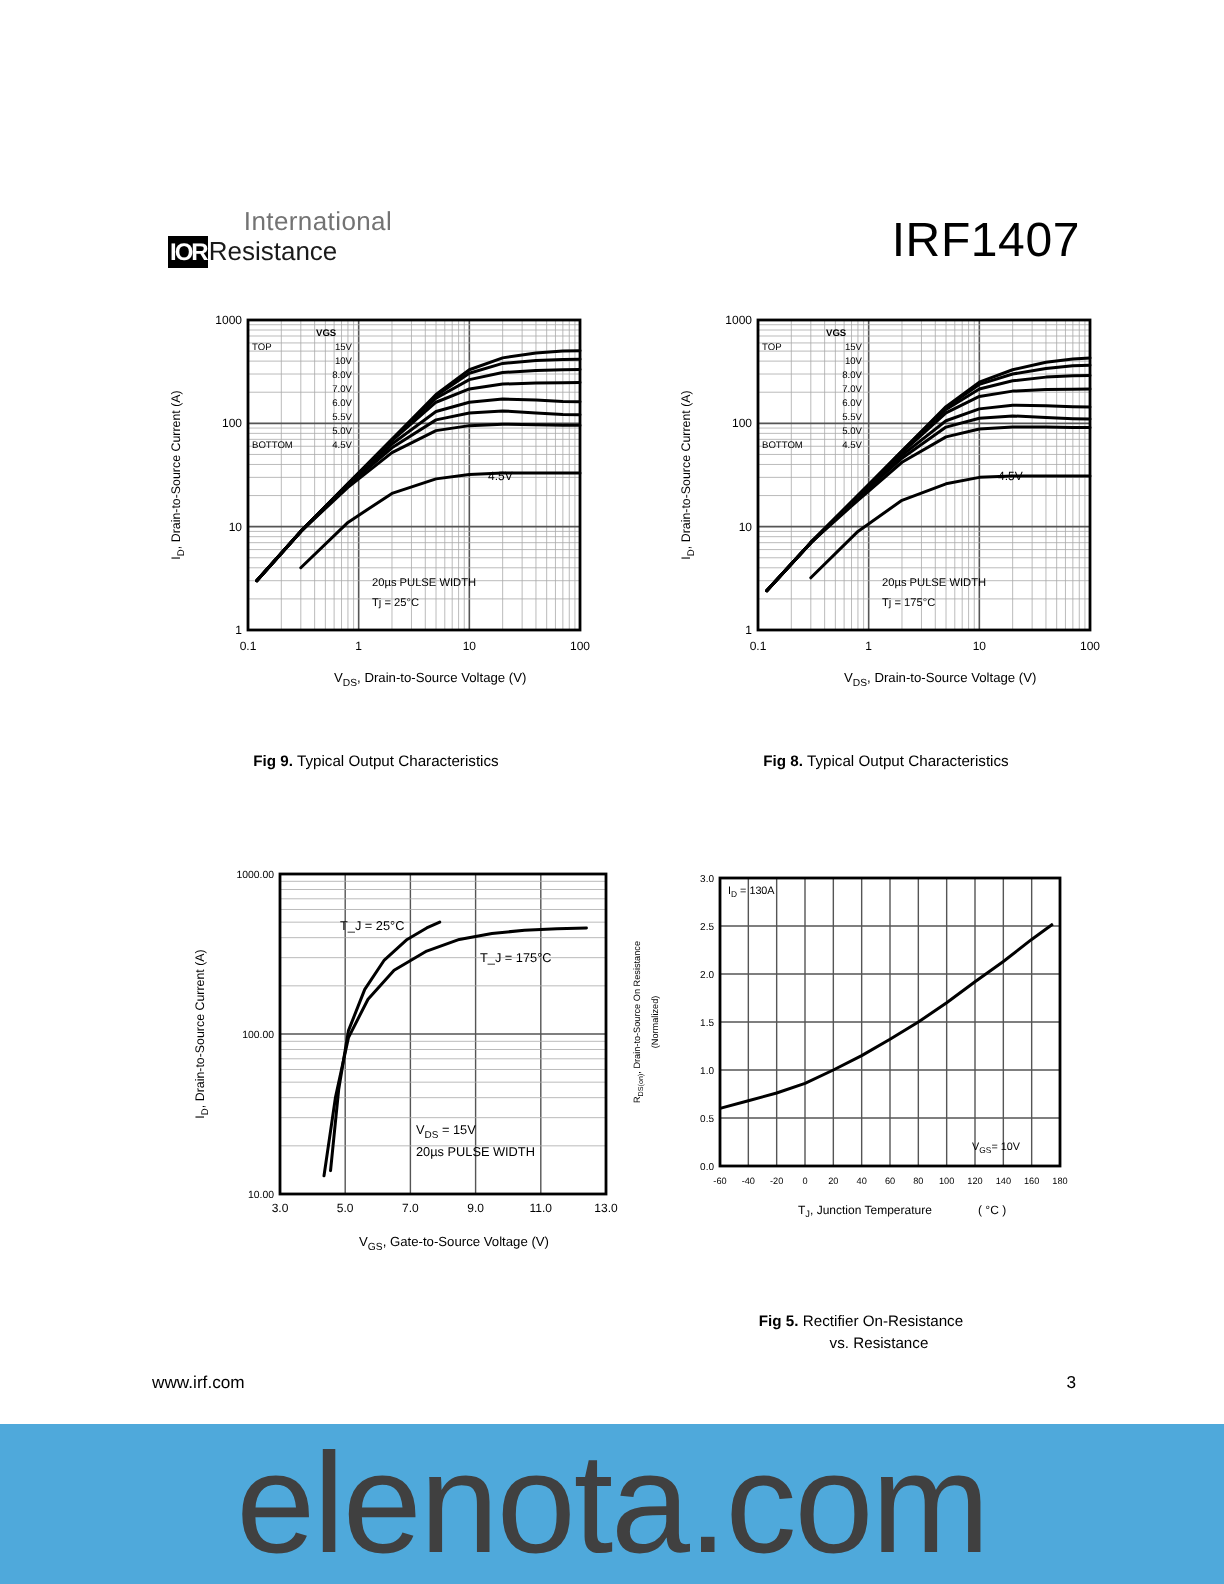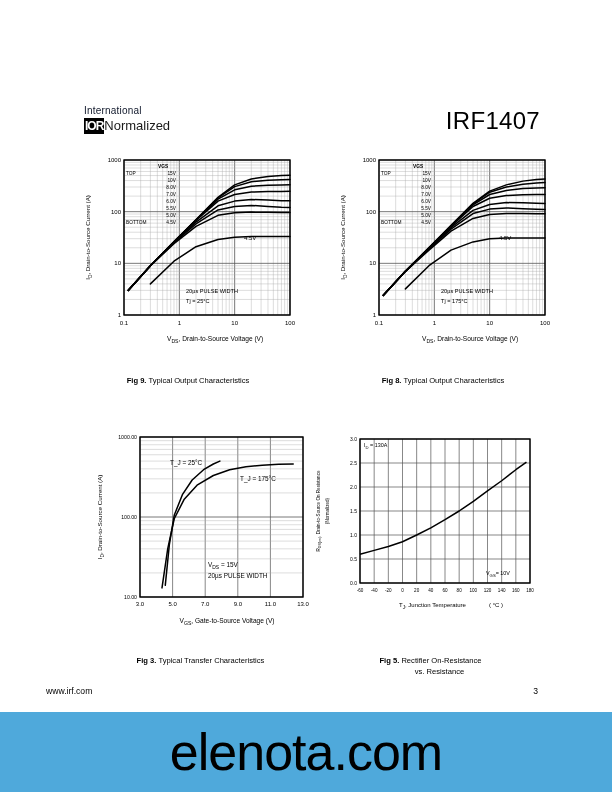--- a/index.html
+++ b/index.html
@@ -5,50 +5,50 @@
   html,body{margin:0;padding:0;}
   body{
     width:612px;height:792px;background:#ffffff;
     font-family:"Liberation Sans",sans-serif;color:#000;
     position:relative;overflow:hidden;
   }
   .page{position:absolute;left:0;top:0;width:612px;height:792px;}
 
   
   .logo{position:absolute;left:84px;top:104px;width:150px;}
-  .logo .l1{font-size:10px;letter-spacing:.2px;color:#0f172a;line-height:13px;}
+  .logo .l1{font-size:13px;letter-spacing:.2px;color:#737373;line-height:13px;text-align:center;}
   .logo .l2{font-size:13px;color:#1a1a1a;line-height:15px;margin-top:1px;white-space:nowrap;}
   .logo .ior{font-weight:bold;letter-spacing:-1px;background:#000;color:#fff;padding:1px 1px;font-size:12px;}
   .partno{position:absolute;right:72px;top:107px;font-size:24px;letter-spacing:.3px;}
 
   
   .fig{position:absolute;}
   .cap{position:absolute;font-size:7.6px;text-align:center;line-height:11px;}
   .cap b{font-weight:bold;}
 
   
-  .foot-url{position:absolute;left:46px;top:686px;font-size:8.6px;}
+  .foot-url{position:absolute;left:76px;top:686px;font-size:8.6px;}
   .foot-pg{position:absolute;right:74px;top:686px;font-size:8.6px;}
 
   
   .wm{position:absolute;left:0;top:712px;width:612px;height:80px;
       background:#4fa9db;display:flex;align-items:center;justify-content:center;}
-  .wm span{font-size:52px;color:#000000;letter-spacing:-1px;font-family:"Liberation Sans",sans-serif;}
+  .wm span{font-size:71px;color:#404040;letter-spacing:-1px;font-family:"Liberation Sans",sans-serif;}
 
   svg{display:block;}
   text{font-family:"Liberation Sans",sans-serif;fill:#000;}
 </style>
 </head>
 <body>
 
 <div class="page">
 
   <div class="logo">
     <div class="l1">International</div>
-    <div class="l2"><span class="ior">IOR</span><span>Normalized</span></div>
+    <div class="l2"><span class="ior">IOR</span><span>Resistance</span></div>
   </div>
   <div class="partno">IRF1407</div>
 
   <div class="fig" style="left:78px;top:150px;">
     <svg id="svg-fig1" width="220" height="205">
         <g>
           <line x1="46" y1="10" x2="46" y2="165" stroke="#555" stroke-width="0.8"></line>
           <line x1="62.65699309340697" y1="10" x2="62.65699309340697" y2="165" stroke="#aaa" stroke-width="0.4"></line>
           <line x1="72.40070942782133" y1="10" x2="72.40070942782133" y2="165" stroke="#aaa" stroke-width="0.4"></line>
           <line x1="79.31398618681392" y1="10" x2="79.31398618681392" y2="165" stroke="#aaa" stroke-width="0.4"></line>
@@ -340,24 +340,20 @@
   </div>
 
   <div class="cap" style="left:78px;top:375px;width:220px;">
     <b>Fig 9.</b>
     <span>Typical Output Characteristics</span>
   </div>
   <div class="cap" style="left:333px;top:375px;width:220px;">
     <b>Fig 8.</b>
     <span>Typical Output Characteristics</span>
   </div>
-  <div class="cap" style="left:88px;top:655px;width:225px;">
-    <b>Fig 3.</b>
-    <span>Typical Transfer Characteristics</span>
-  </div>
   <div class="cap" style="left:318px;top:655px;width:225px;">
     <div><b>Fig 5.</b>
     <span>Rectifier On-Resistance</span></div>
     <div style="padding-left:18px;">vs. Resistance</div>
   </div>
 
   <div class="foot-url">www.irf.com</div>
   <div class="foot-pg">3</div>
 
   <div class="wm">

